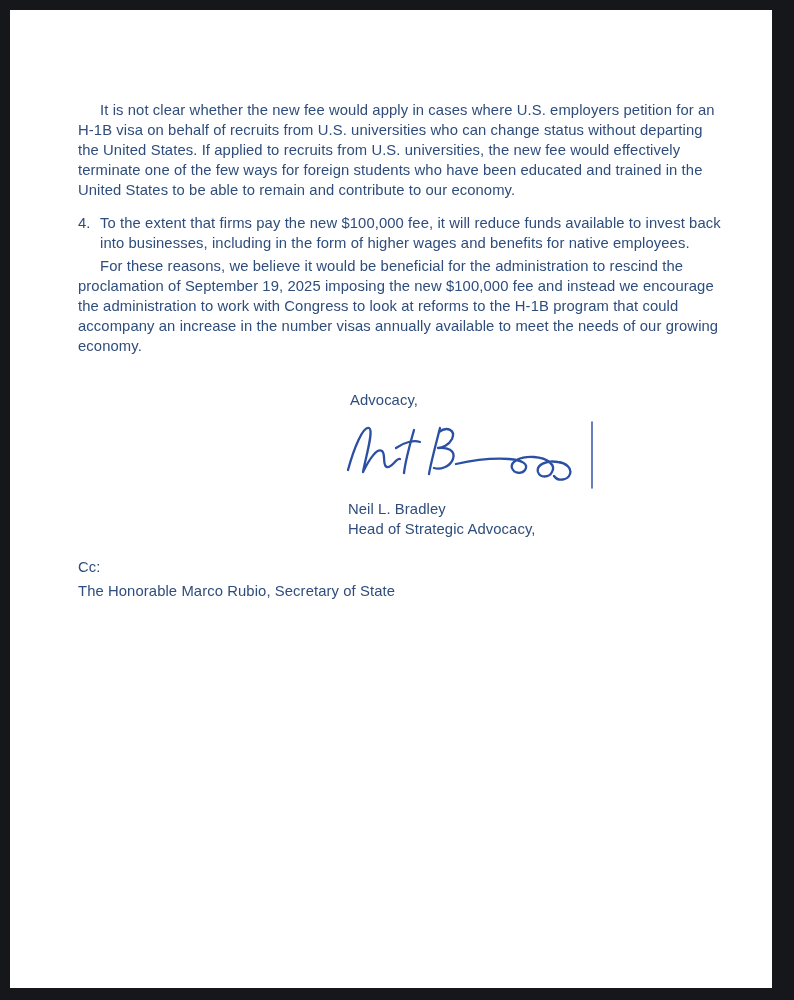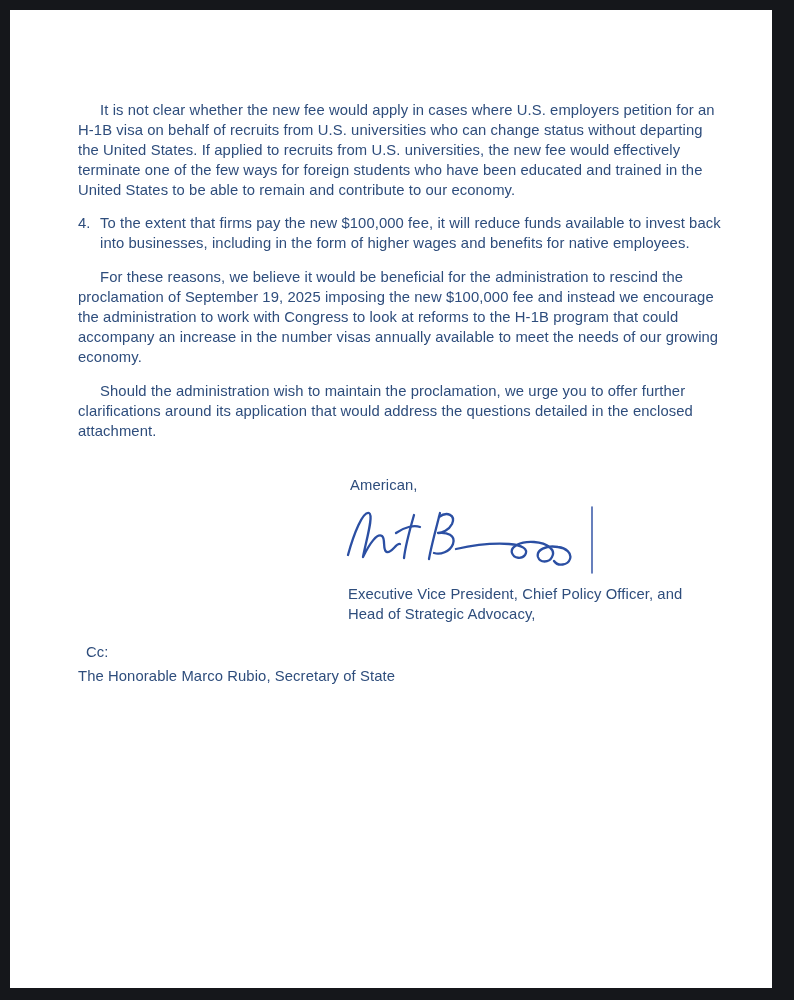--- a/index.html
+++ b/index.html
@@ -24,21 +24,21 @@
     height: 978px;
     background: #ffffff;
     color: #2e4d7c;
     padding: 90px 48px 0 68px;
     font-size: 14.8px;
     line-height: 20px;
     letter-spacing: 0.1px;
   }
   .para {
     text-indent: 22px;
-    margin-top: 14px;
+    margin-top: 3px;
     text-align: left;
   }
   .para.first { margin-top: 0; }
   .list-item {
     display: flex;
     margin-top: 13px;
   }
   .list-item .num {
     flex: 0 0 22px;
   }
@@ -55,62 +55,60 @@
     width: 258px;
     height: 75px;
   }
   .signature-wrap svg { display: block; }
   .signer-block {
     margin-top: 6px;
     margin-left: 270px;
   }
   .cc-label {
     margin-top: 18px;
-    margin-left: 8px;
   }
   .cc-line-first {
     margin-top: 4px;
   }
 </style>
 </head>
 <body>
 
 <div class="viewer">
   <div class="page">
 
     <p class="para first">It is not clear whether the new fee would apply in cases where U.S. employers petition for an H-1B visa on behalf of recruits from U.S. universities who can change status without departing the United States. If applied to recruits from U.S. universities, the new fee would effectively terminate one of the few ways for foreign students who have been educated and trained in the United States to be able to remain and contribute to our economy.</p>
 
     <div class="list-item">
       <span class="num">4.</span>
       <span class="item-text">To the extent that firms pay the new $100,000 fee, it will reduce funds available to invest back into businesses, including in the form of higher wages and benefits for native employees.</span>
     </div>
 
     <p class="para">For these reasons, we believe it would be beneficial for the administration to rescind the proclamation of September 19, 2025 imposing the new $100,000 fee and instead we encourage the administration to work with Congress to look at reforms to the H-1B program that could accompany an increase in the number visas annually available to meet the needs of our growing economy.</p>
 
-    <p class="para">Should the administration wish to maintain the proclamation, we urge you to offer further clarifications around its application that would address the questions detailed in the enclosed attachment.</p>
 
 
-    <p class="closing">American,</p>
+    <p class="closing">Advocacy,</p>
 
     <div class="signature-wrap">
       <svg width="258" height="75" viewBox="0 0 258 75">
         <g fill="none" stroke="#2b4fa3" stroke-width="2.3" stroke-linecap="round" stroke-linejoin="round">
           <path d="M4 52 C10 30 19 8 25 10 C30 12 22 38 19 54 C26 40 33 30 38 33 C42 36 38 48 43 49 C48 50 52 40 56 41"></path>
           <path d="M70 12 C66 26 61 46 60 55"></path>
           <path d="M52 30 C60 24 70 22 76 24"></path>
           <path d="M96 10 C92 26 87 44 85 56"></path>
           <path d="M95 14 C103 8 112 12 108 21 C105 27 98 30 94 30 C103 29 112 32 109 41 C106 49 96 52 90 50"></path>
           <path d="M112 46 C130 42 150 40 165 41 C178 42 185 46 181 52 C178 56 170 56 168 50 C166 44 176 38 190 39 C204 40 212 47 208 54 C205 60 196 60 194 54 C192 47 202 42 214 44 C222 45 228 50 226 56 C224 62 214 64 210 58"></path>
           <path d="M248 4 L248 70" stroke-width="1.6" opacity="0.9"></path>
         </g>
       </svg>
     </div>
 
     <div class="signer-block">
-      <p>Executive Vice President, Chief Policy Officer, and</p>
+      <p>Neil L. Bradley</p>
       <p>Head of Strategic Advocacy,</p>
     </div>
 
     <p class="cc-label">Cc:</p>
 
     <p class="cc-line-first">The Honorable Marco Rubio, Secretary of State</p>
 
   </div>
 </div>
 

